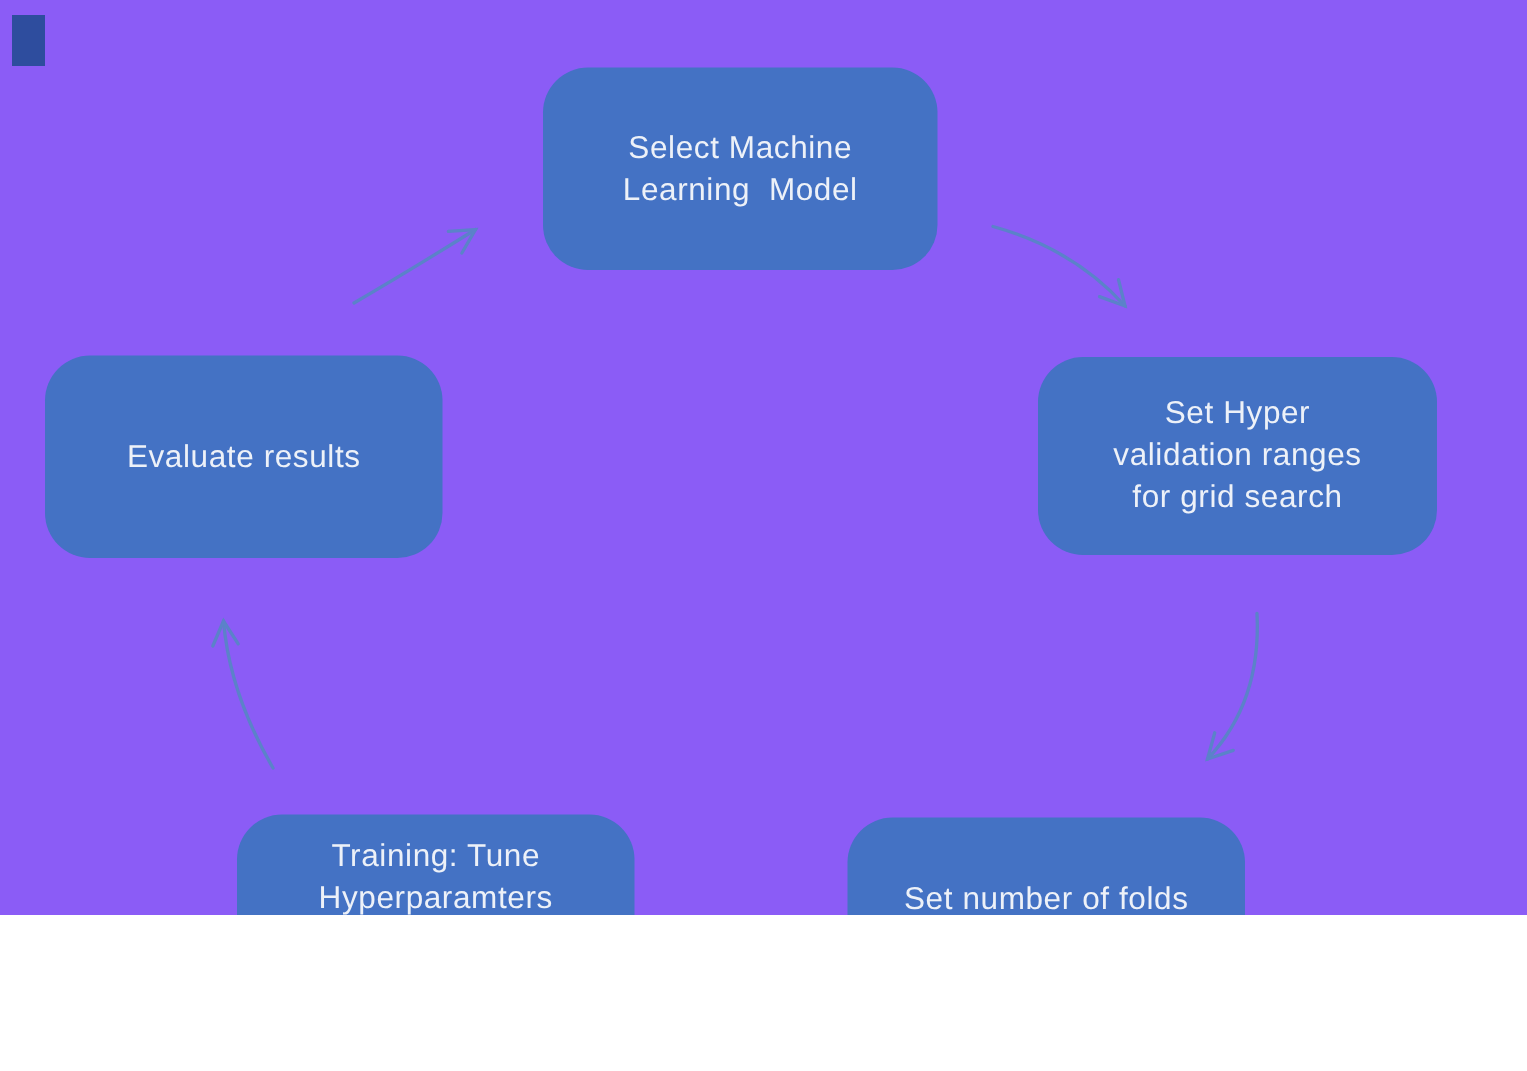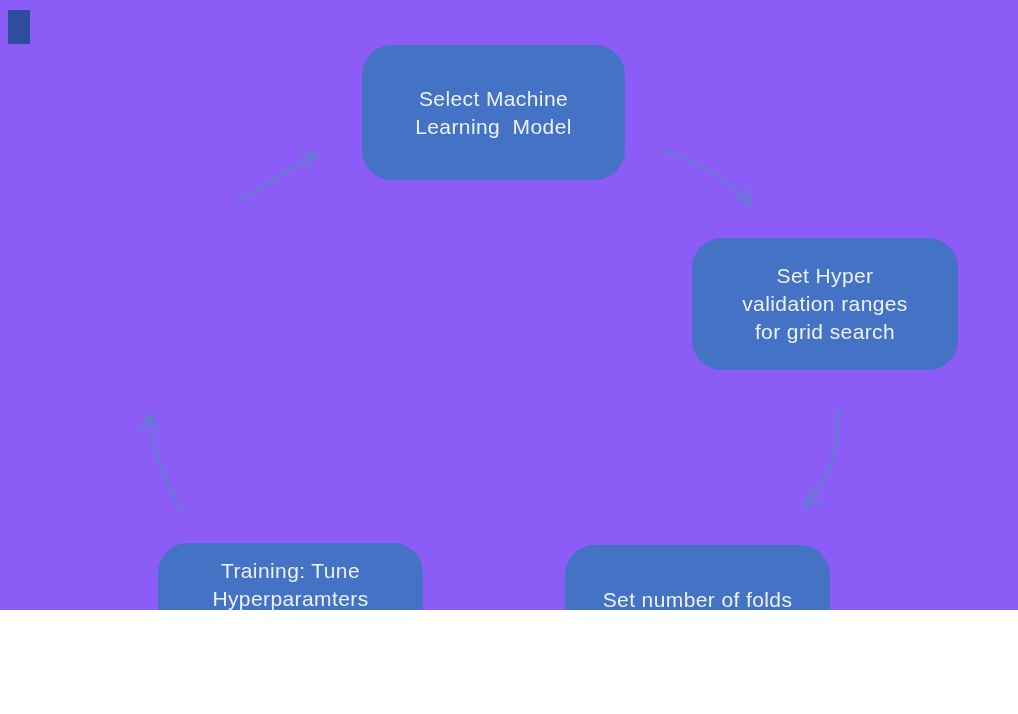--- a/index.html
+++ b/index.html
@@ -93,17 +93,20 @@
 for ranges validation</div>
   </div>
 
   <div class="node node-training">
     <div class="node-label">Training: Tune
 Hyperparamters
 with grid search &amp;
 cross validation</div>
   </div>
 
+  <div class="node node-evaluate">
+    <div class="node-label">Evaluate results</div>
+  </div>
 
   <div class="edge-artifact edge-artifact-top-left"></div>
   <div class="edge-artifact edge-artifact-bottom-left"></div>
 
 </div>
 
 </body></html>

